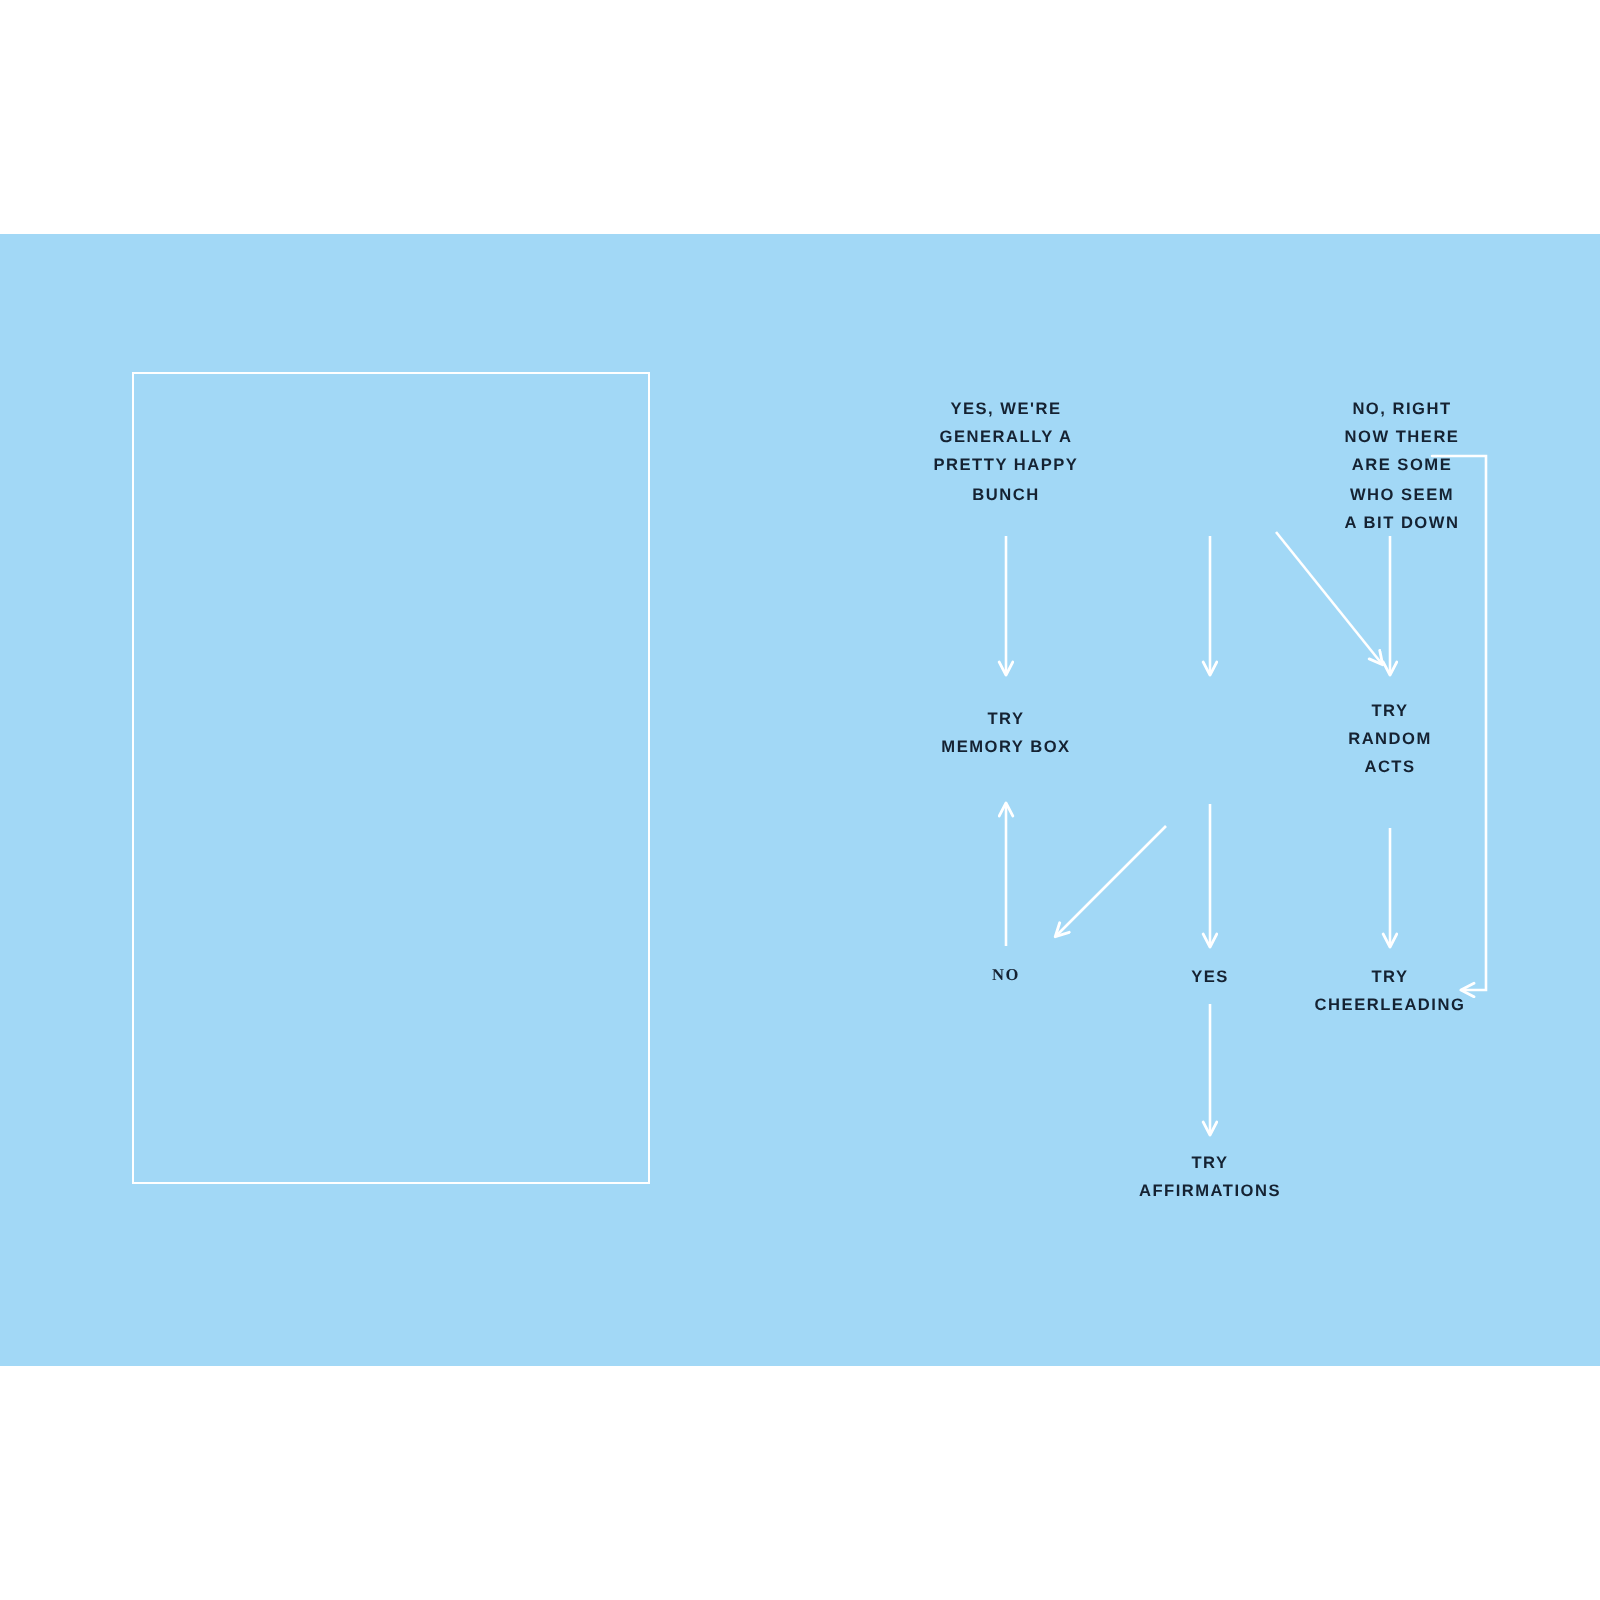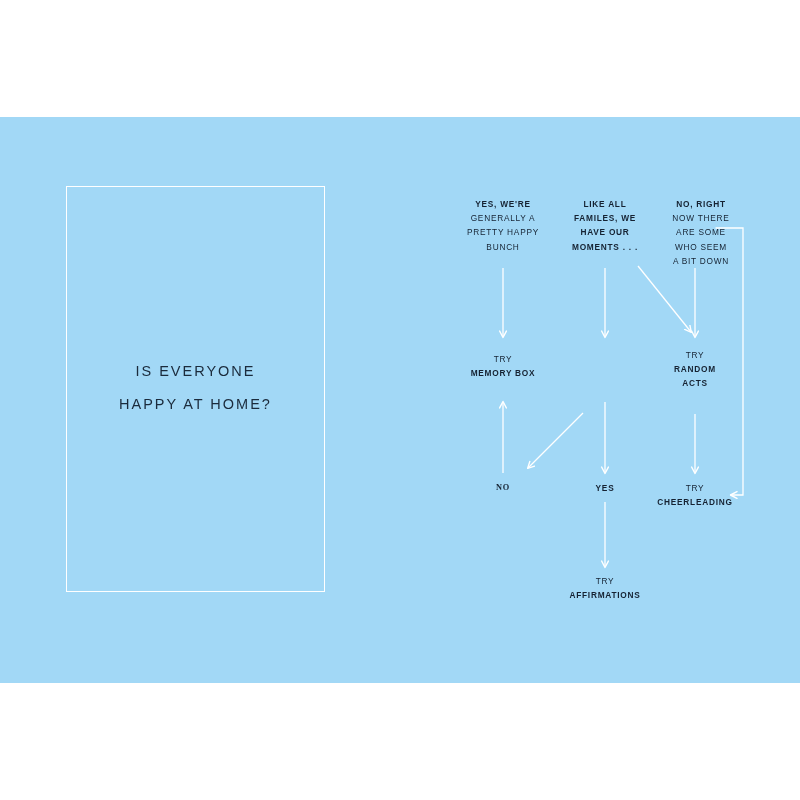--- a/index.html
+++ b/index.html
@@ -59,45 +59,41 @@
     position: absolute;
     color: #152232;
     text-align: center;
     font-size: 8.3px;
     letter-spacing: 0.75px;
     line-height: 14.2px;
     text-transform: uppercase;
   }
   .node .ln { display: block; white-space: nowrap; }
   .node .ln.b { font-weight: 700; }
-  .node .ln.n { font-weight: 400; }
+  .node .ln.n { font-weight: 700; }
   .node.bold .ln { font-weight: 700; }
   .node.semi .ln { font-weight: 600; }
 
   svg.edges {
     position: absolute;
     left: 0;
     top: 0;
     width: 800px;
     height: 800px;
     pointer-events: none;
   }
 </style>
 </head>
 <body>
 
 <div id="page">
 
   <div id="blue-panel"></div>
 
   <div id="title-frame"></div>
-  <div id="title-block">
-    <span class="tline">IS EVERYONE</span>
-    <span class="tline">HAPPY AT HOME?</span>
-  </div>
 
   <div id="flow">
 
     <svg class="edges" viewBox="0 0 800 800">
       <defs>
         <marker id="ah" markerWidth="7" markerHeight="7" refX="5.2" refY="3.1" orient="auto">
           <path d="M0.6,0.5 L5.6,3.1 L0.6,5.7" fill="none" stroke="#ffffff" stroke-width="1.1" stroke-linecap="round" stroke-linejoin="round"></path>
         </marker>
       </defs>
 
@@ -122,26 +118,20 @@
       <path d="M716,228 L743,228 L743,495 L731,495" fill="none" stroke="#ffffff" stroke-width="1.3" stroke-linecap="round" stroke-linejoin="miter" marker-end="url(#ah)"></path>
     </svg>
 
     <div class="node" style="left:443px; top:197px; width:120px;">
       <span class="ln b">YES, WE'RE</span>
       <span class="ln n">GENERALLY A</span>
       <span class="ln n">PRETTY HAPPY</span>
       <span class="ln n">BUNCH</span>
     </div>
 
-    <div class="node semi" style="left:551px; top:197px; width:108px;">
-      <span class="ln">LIKE ALL</span>
-      <span class="ln">FAMILES, WE</span>
-      <span class="ln">HAVE OUR</span>
-      <span class="ln">MOMENTS . . .</span>
-    </div>
 
     <div class="node" style="left:651px; top:197px; width:100px;">
       <span class="ln b">NO, RIGHT</span>
       <span class="ln n">NOW THERE</span>
       <span class="ln n">ARE SOME</span>
       <span class="ln n">WHO SEEM</span>
       <span class="ln n">A BIT DOWN</span>
     </div>
 
     <div class="node" style="left:453px; top:352px; width:100px;">

